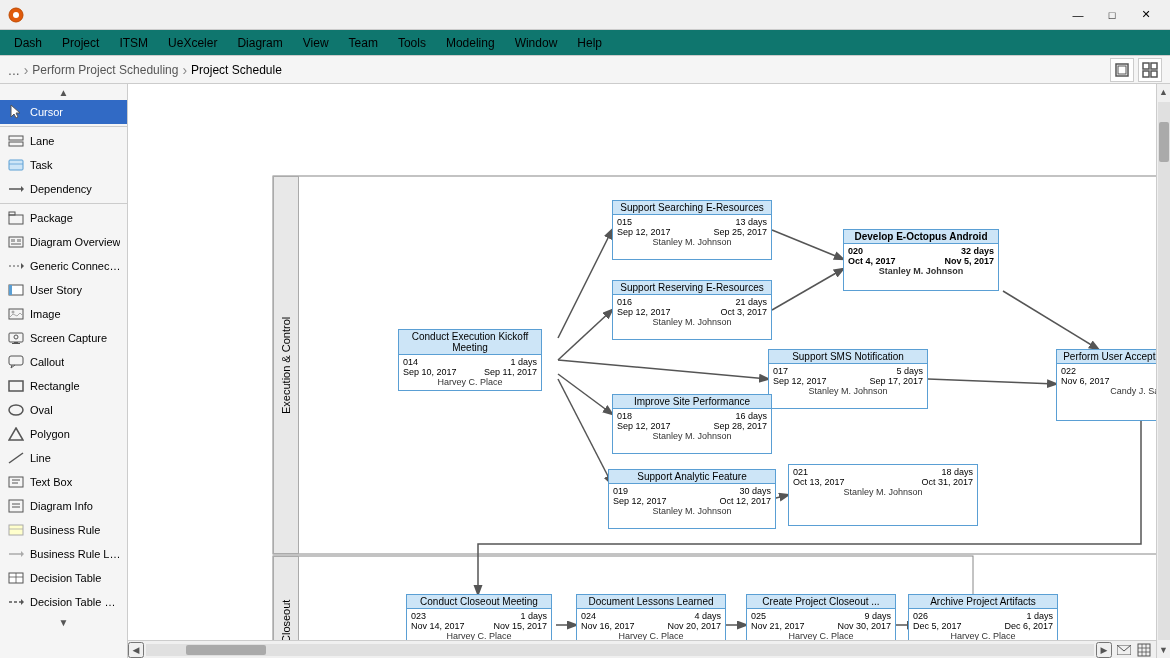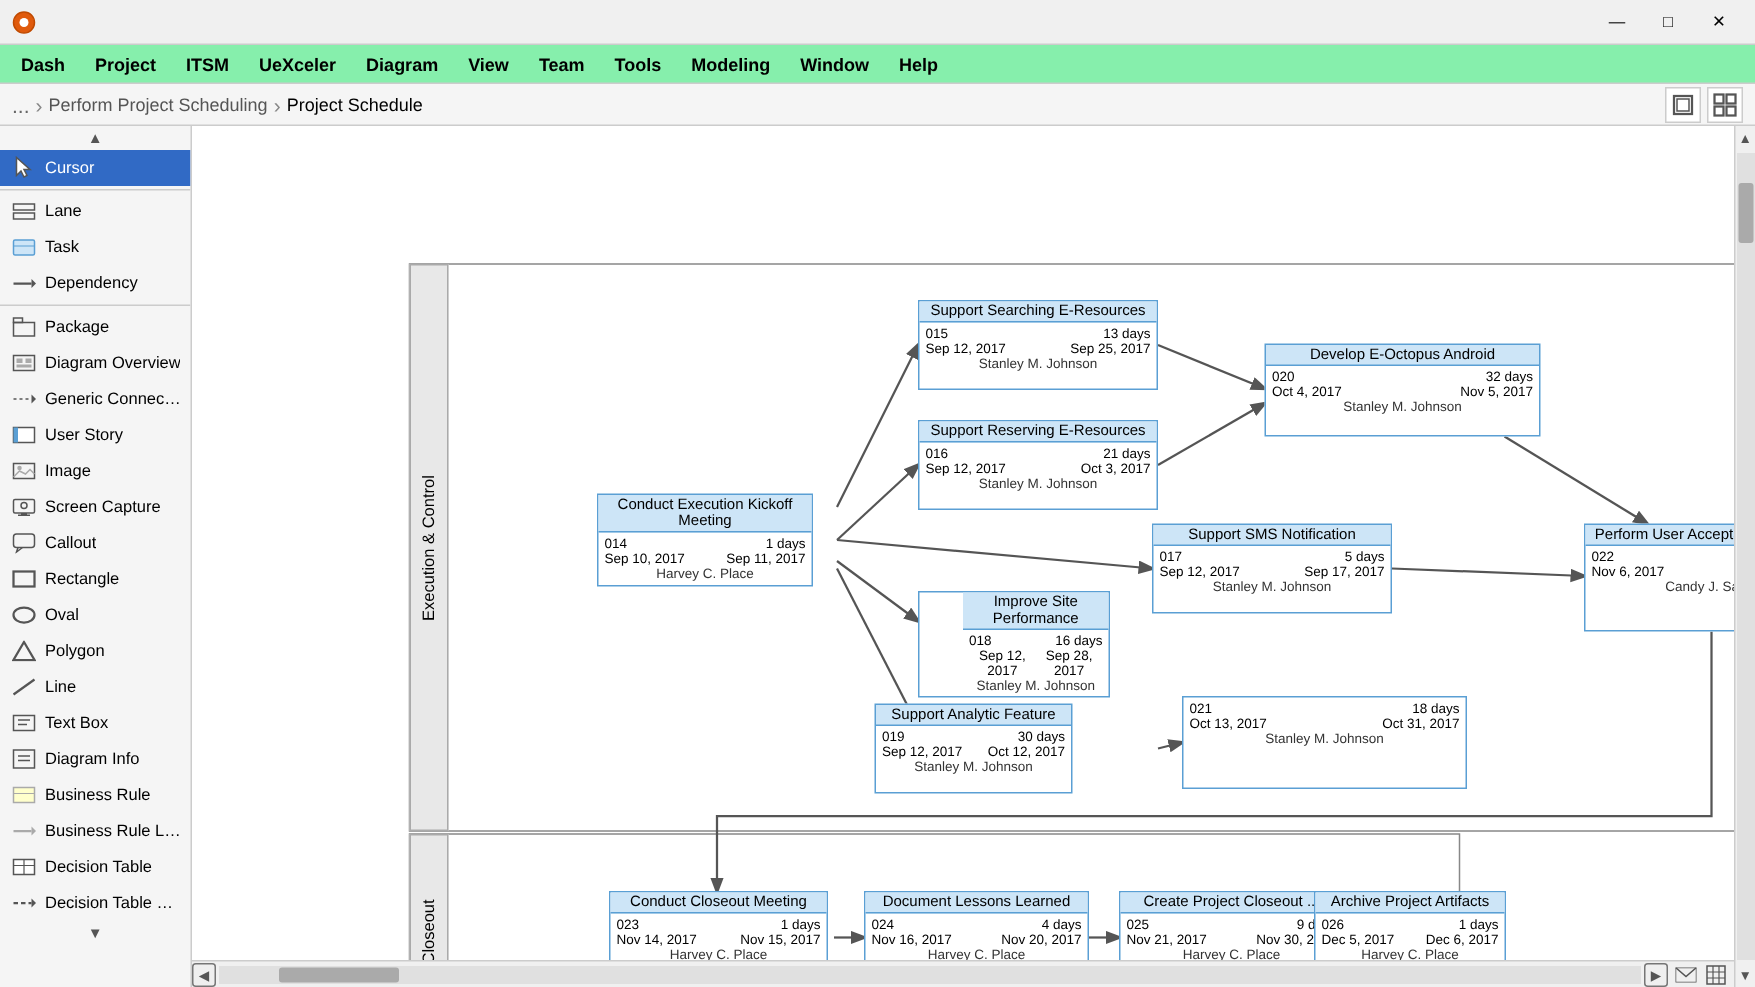--- a/index.html
+++ b/index.html
@@ -12,27 +12,26 @@
       display: flex;
       align-items: center;
       padding: 0 8px;
       border-bottom: 1px solid #ccc;
       font-size: 12px;
       user-select: none;
     }
 
     
     #menu-bar {
-      background: #86efac;
+      background: #0f766e;
       height: 26px;
       display: flex;
       align-items: center;
       border-bottom: 1px solid #ccc;
       padding: 0 4px;
-      font-weight: bold;
     }
     .menu-item {
       padding: 3px 10px;
       cursor: pointer;
       border-radius: 2px;
       font-size: 12px;
     }
 
     
     #breadcrumb {
@@ -560,49 +559,49 @@
         <span>017</span>
         <span>5 days</span>
       </div>
       <div class="task-row">
         <span>Sep 12, 2017</span>
         <span>Sep 17, 2017</span>
       </div>
       <div class="task-person">Stanley M. Johnson</div>
     </div>
   </div>
-            <div class="task-box" style="left: 484px; top: 310px; width: 128px; min-height: 60px; padding-left: 29px;">
+            <div class="task-box" style="left: 484px; top: 310px; width: 160px; min-height: 60px;">
     <div class="task-header">Improve Site Performance</div>
     <div class="task-body">
       <div class="task-row">
         <span>018</span>
         <span>16 days</span>
       </div>
       <div class="task-row">
         <span>Sep 12, 2017</span>
         <span>Sep 28, 2017</span>
       </div>
       <div class="task-person">Stanley M. Johnson</div>
     </div>
   </div>
-            <div class="task-box" style="left: 455px; top: 385px; width: 132px; min-height: 60px;">
+            <div class="task-box" style="left: 480px; top: 385px; width: 168px; min-height: 60px;">
     <div class="task-header">Support Analytic Feature</div>
     <div class="task-body">
       <div class="task-row">
         <span>019</span>
         <span>30 days</span>
       </div>
       <div class="task-row">
         <span>Sep 12, 2017</span>
         <span>Oct 12, 2017</span>
       </div>
       <div class="task-person">Stanley M. Johnson</div>
     </div>
   </div>
-            <div class="task-box" style="left: 715px; top: 145px; width: 184px; min-height: 62px;">
+            <div class="task-box" style="left: 715px; top: 145px; width: 156px; min-height: 62px; font-weight: bold;">
     <div class="task-header">Develop E-Octopus Android</div>
     <div class="task-body">
       <div class="task-row">
         <span>020</span>
         <span>32 days</span>
       </div>
       <div class="task-row">
         <span>Oct 4, 2017</span>
         <span>Nov 5, 2017</span>
       </div>
@@ -671,21 +670,21 @@
         <span>025</span>
         <span>9 days</span>
       </div>
       <div class="task-row">
         <span>Nov 21, 2017</span>
         <span>Nov 30, 2017</span>
       </div>
       <div class="task-person">Harvey C. Place</div>
     </div>
   </div>
-            <div class="task-box" style="left: 748px; top: 510px; width: 128px; min-height: 62px;">
+            <div class="task-box" style="left: 780px; top: 510px; width: 150px; min-height: 62px;">
     <div class="task-header">Archive Project Artifacts</div>
     <div class="task-body">
       <div class="task-row">
         <span>026</span>
         <span>1 days</span>
       </div>
       <div class="task-row">
         <span>Dec 5, 2017</span>
         <span>Dec 6, 2017</span>
       </div>

